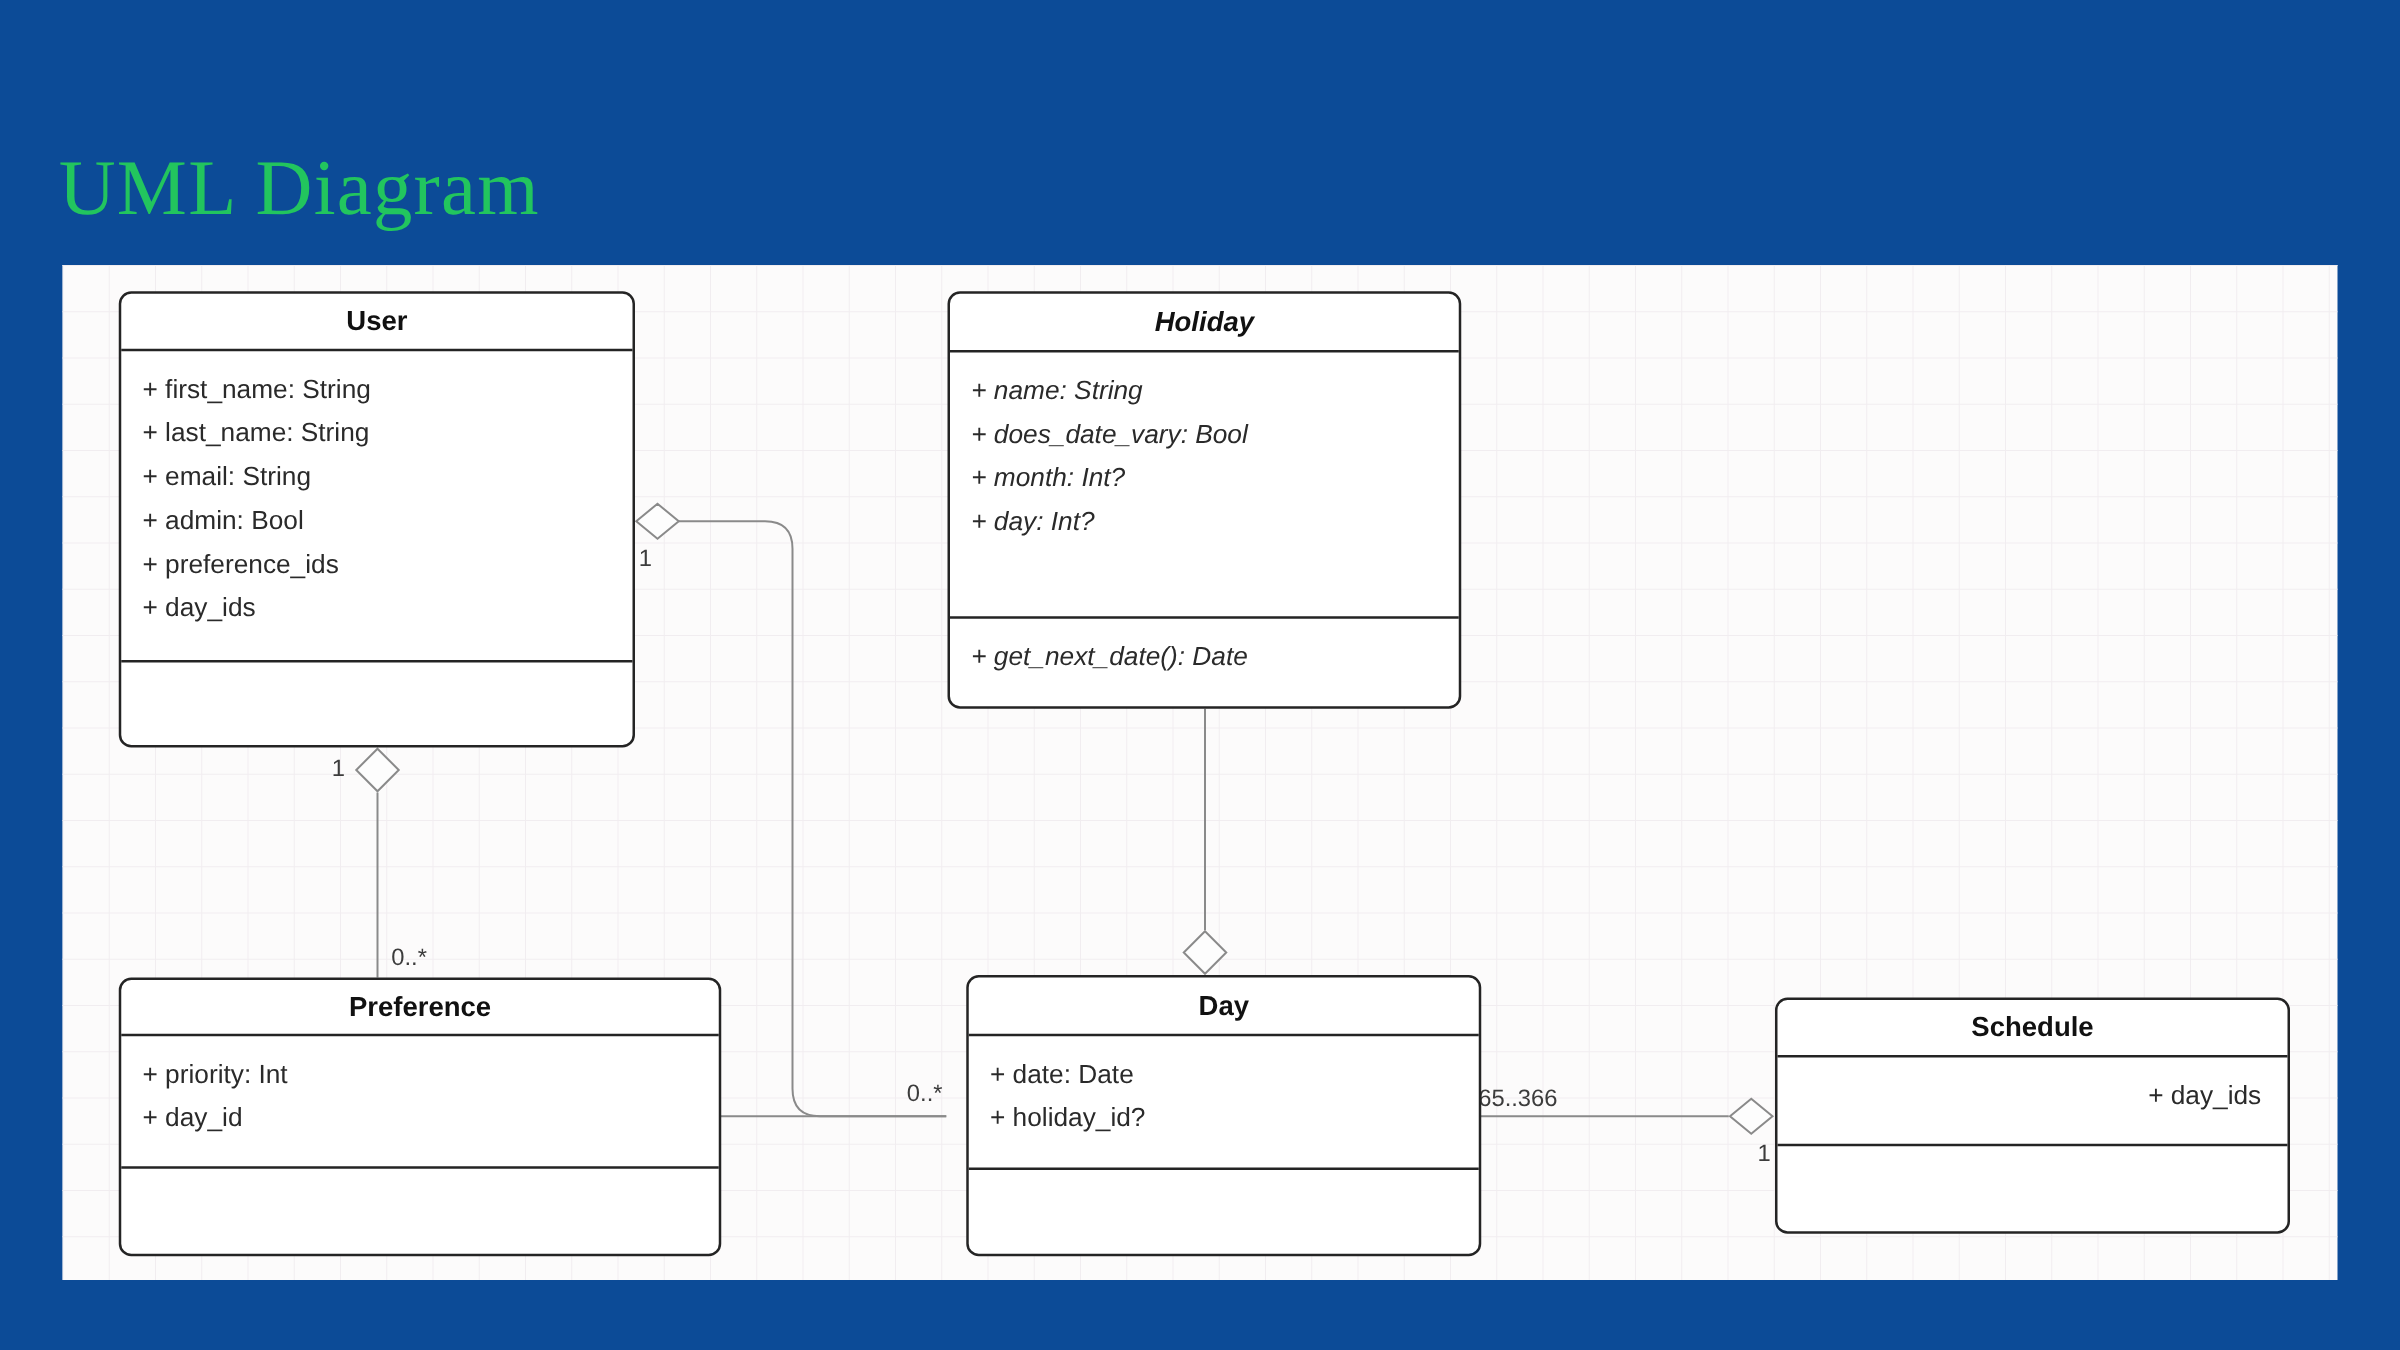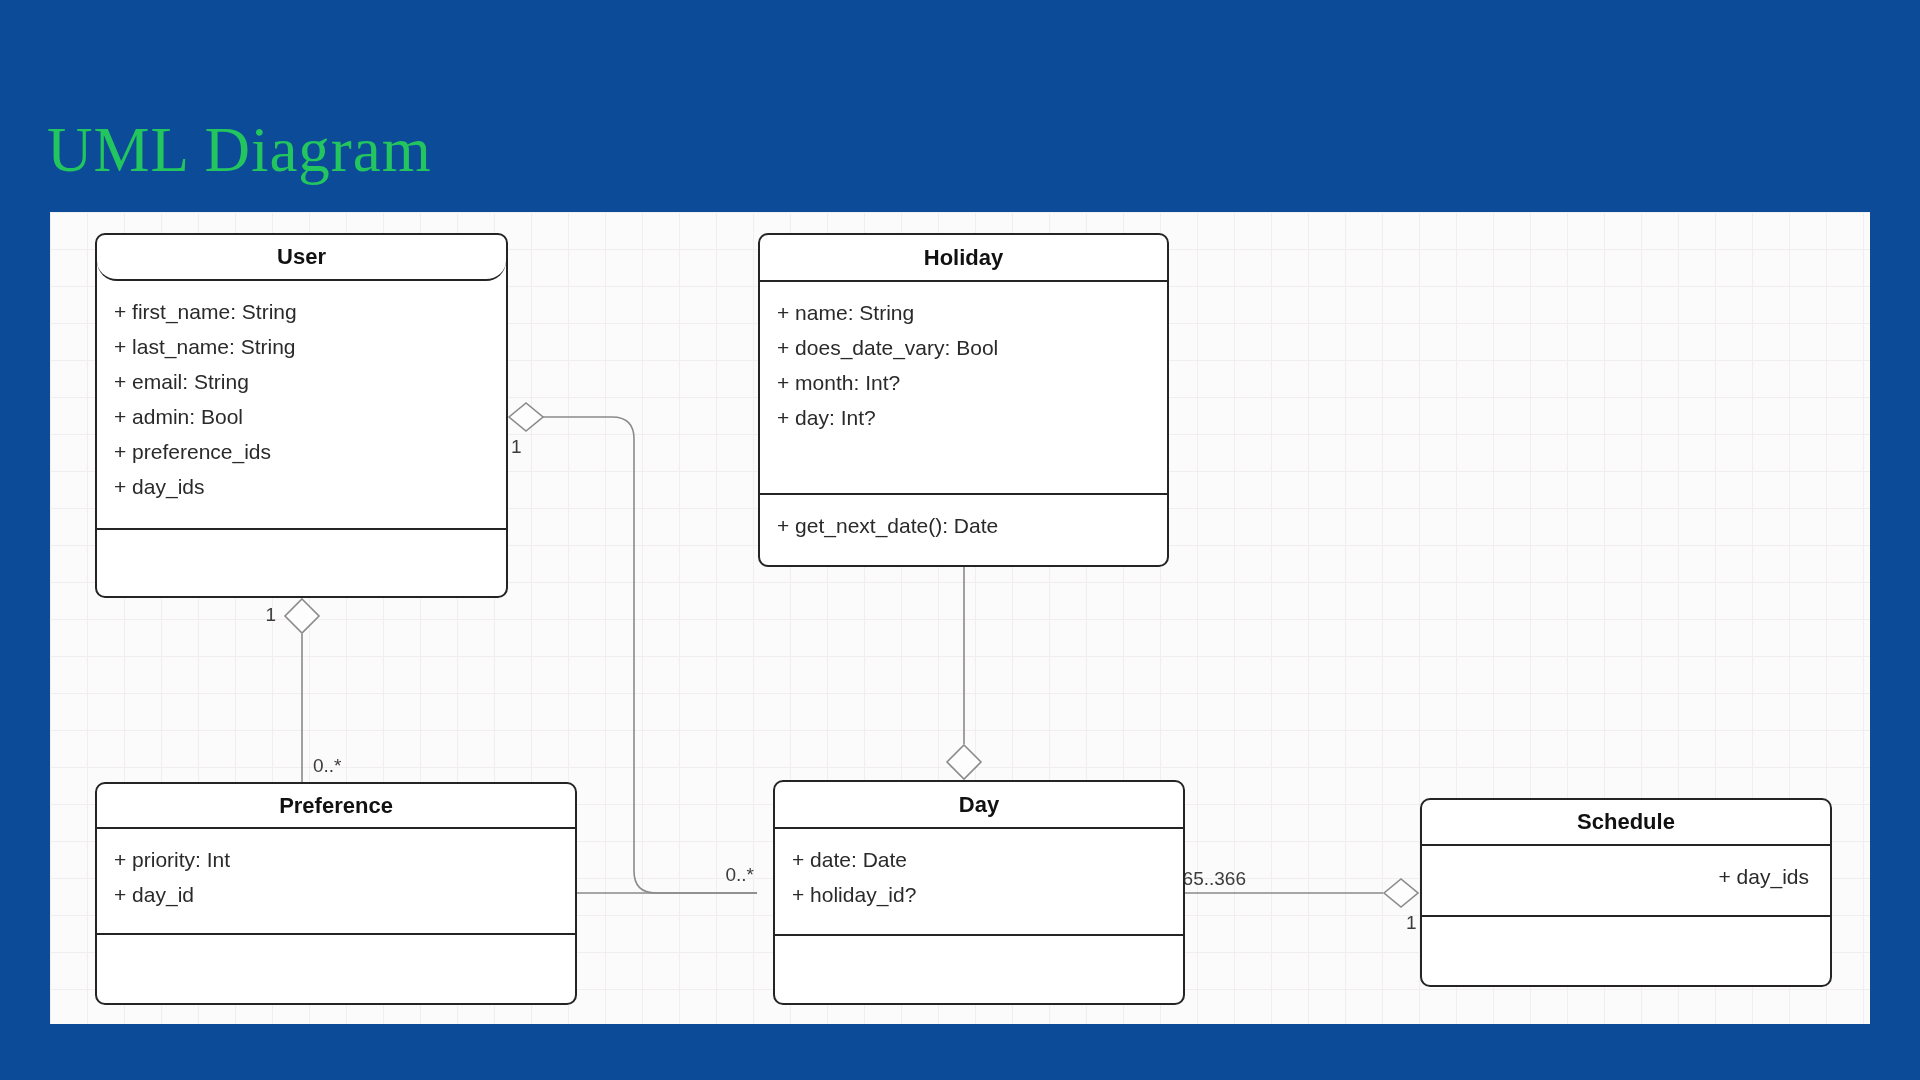--- a/index.html
+++ b/index.html
@@ -87,33 +87,33 @@
     <path class="edge" d="M 914 355 V 532"></path>
     <polygon class="diamond" points="914,533 931,550 914,567 897,550"></polygon>
 
     <path class="edge" d="M 1119 681 H 1333"></path>
     <polygon class="diamond" points="1334,681 1351,667 1368,681 1351,695"></polygon>
     <text class="mult" x="1122" y="673" text-anchor="start">365..366</text>
     <text class="mult" x="1356" y="717" text-anchor="start">1</text>
   </svg>
 
   <div class="uml-class" style="left:45px;top:21px;width:413px;height:365px;">
-    <div class="uml-title" style="height:46px;border-radius:20px;">User</div>
+    <div class="uml-title" style="height:46px;">User</div>
     <div class="uml-attrs" style="height:249px;">
         <div class="member-row">+ first_name: String</div>
         <div class="member-row">+ last_name: String</div>
         <div class="member-row">+ email: String</div>
         <div class="member-row">+ admin: Bool</div>
         <div class="member-row">+ preference_ids</div>
         <div class="member-row">+ day_ids</div>
       </div>
     <div class="uml-methods"></div>
   </div>
 
-  <div class="uml-class" style="left:708px;top:21px;width:411px;height:334px;">
+  <div class="uml-class" style="left:708px;top:21px;width:411px;height:334px;font-style:italic;">
     <div class="uml-title" style="height:47px;">Holiday</div>
     <div class="uml-attrs" style="height:213px;">
         <div class="member-row">+ name: String</div>
         <div class="member-row">+ does_date_vary: Bool</div>
         <div class="member-row">+ month: Int?</div>
         <div class="member-row">+ day: Int?</div>
       </div>
     <div class="uml-methods">
         <div class="member-row">+ get_next_date(): Date</div>
       </div>

